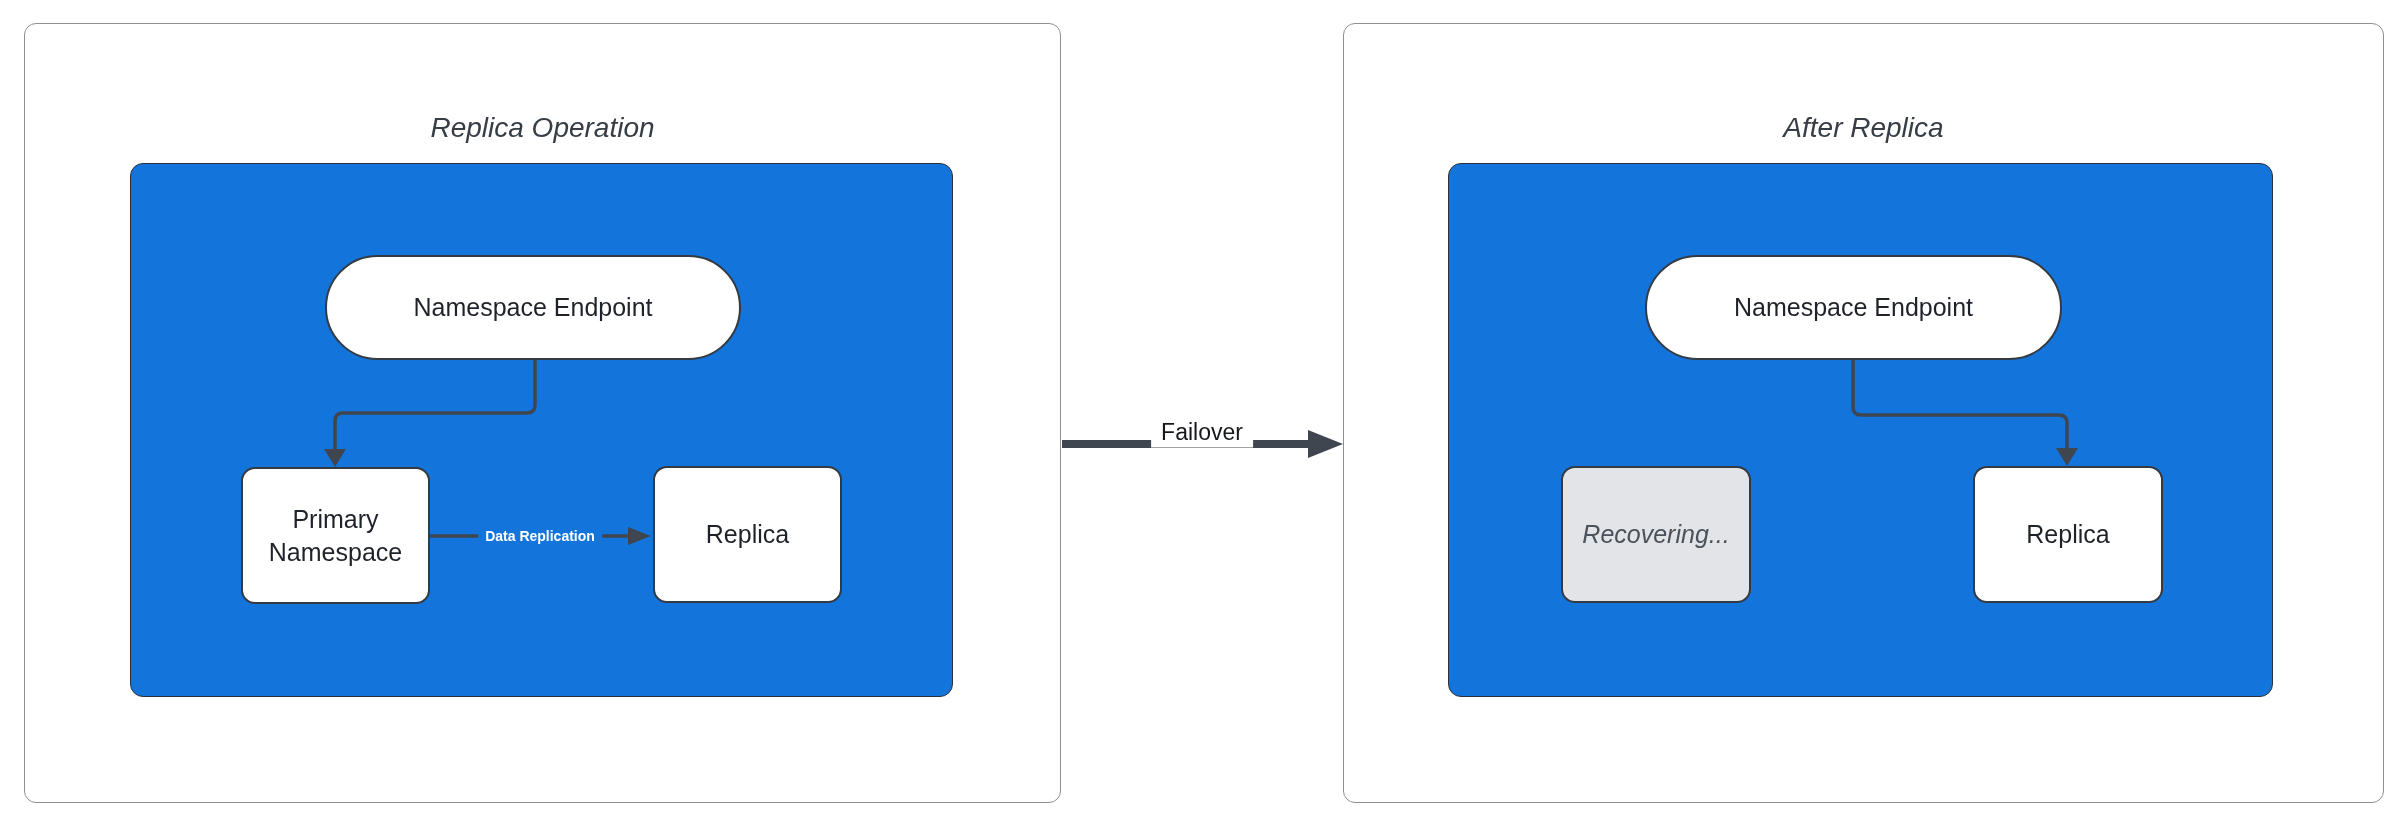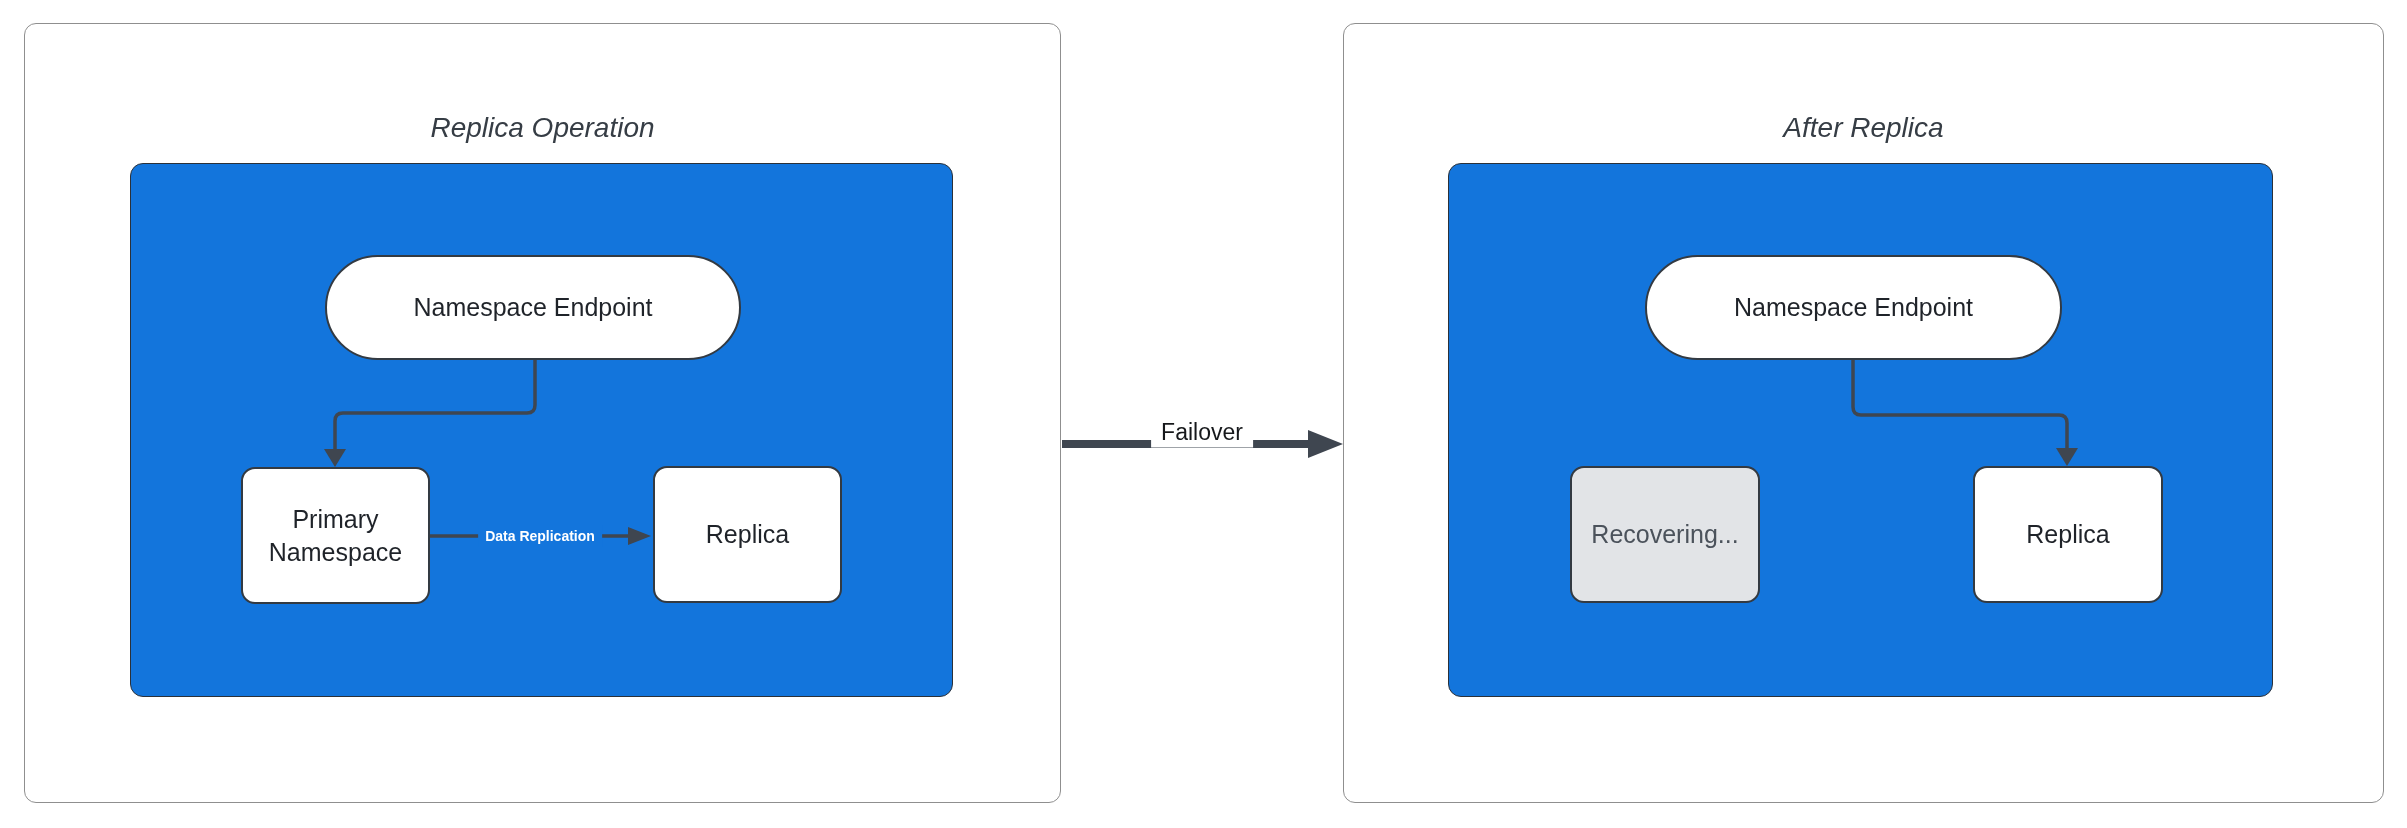--- a/index.html
+++ b/index.html
@@ -56,21 +56,21 @@
     text-align:center;
     font-size:25px;
     color:var(--node-text);
     line-height:1.32;
     padding:12px 10px;
   }
   .node.pill{border-radius:53px;}
   .node.recovering{
     background:var(--recovering-bg);
     color:var(--recovering-text);
-    margin-left:9px;
+    font-style:italic;
   }
   #connectors{
     position:absolute;left:0;top:0;width:2407px;height:828px;
     pointer-events:none;
   }
   .connector{
     stroke:var(--edge-stroke);
     stroke-width:3.5;
     fill:none;
     stroke-linejoin:round;

